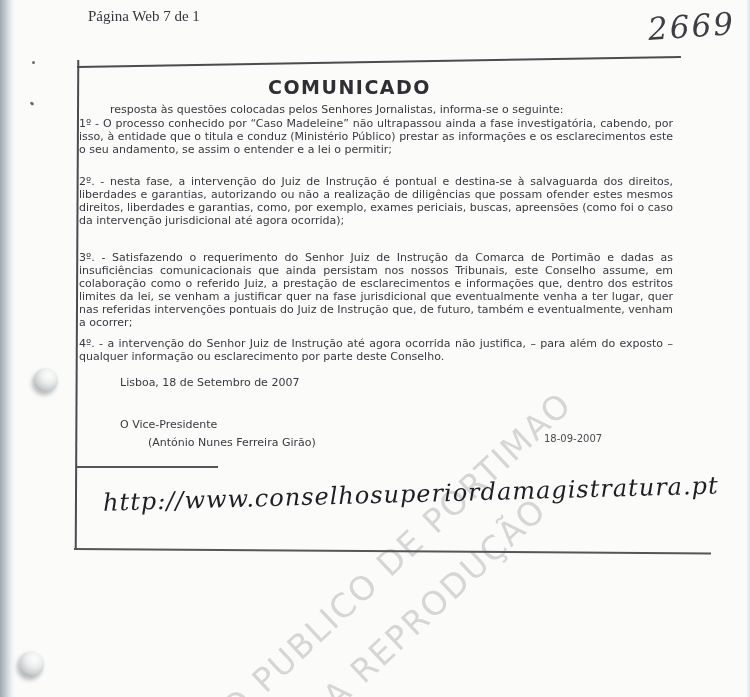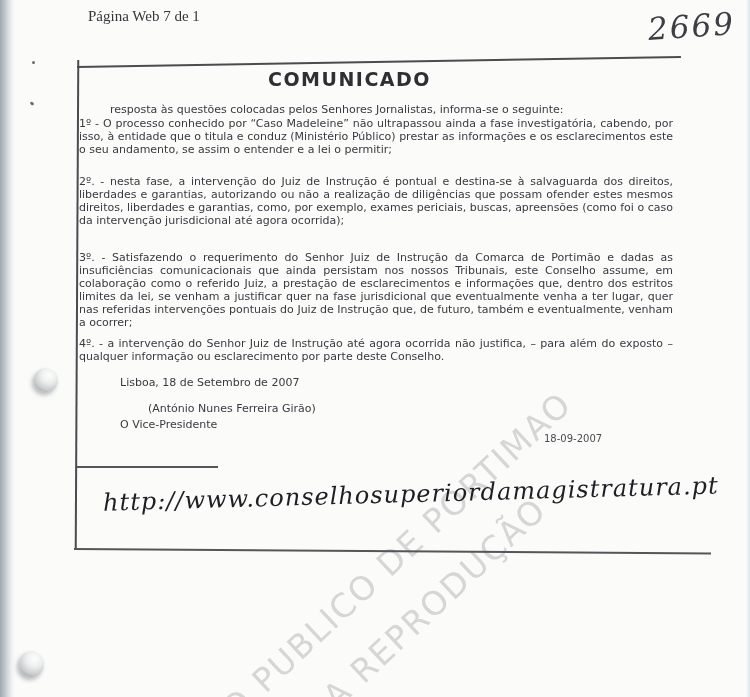--- a/index.html
+++ b/index.html
@@ -59,39 +59,39 @@
   
   .frame-line { position: absolute; background: #4b4b50; z-index: 2; }
   .frame-top { left: 77px; top: 66px; width: 604px; height: 2px; transform: rotate(-0.95deg); transform-origin: left center; }
   .frame-left { left: 76px; top: 60px; width: 2px; height: 490px; transform: rotate(0.3deg); }
   .frame-bottom { left: 74px; top: 548px; width: 637px; height: 2px; transform: rotate(0.4deg); transform-origin: left center; background: #55555a; }
   .frame-divider { left: 77px; top: 466px; width: 141px; height: 2px; background: #55555a; }
 
   
   .doc { position: absolute; left: 79px; top: 0; width: 594px; z-index: 3; color: #393941; }
   .doc-title {
-    position: absolute; left: 268px; top: 68px;
+    position: absolute; left: 268px; top: 76px;
     font-size: 19px; font-weight: bold; letter-spacing: 1.5px;
     color: #2e2e34; z-index: 3;
   }
   .para {
     position: absolute; width: 594px;
     font-size: 11px; line-height: 13px;
     text-align: justify; color: #393941;
     margin: 0;
   }
   .intro { top: 103px; left: 15px; width: 579px; text-align: left; margin-left: 16px; }
   .p1 { top: 117px; }
   .p2 { top: 175px; }
   .p3 { top: 239px; margin-top: 12px; }
   .p4 { top: 337px; }
   .single { text-align: left; margin-left: 41px; }
   .place-date { top: 376px; }
   .sig-title { top: 418px; }
-  .sig-name { top: 402px; padding-left: 28px; }
+  .sig-name { top: 436px; padding-left: 28px; }
   .date-stamp {
     position: absolute; left: 544px; top: 433px;
     font-size: 10px; color: #4a4a52; z-index: 3;
   }
 
   
   .hw-url {
     position: absolute; left: 103px; top: 480px; width: 620px;
     font-family: "DejaVu Serif", serif; font-style: italic;
     font-size: 24px; color: #1e1e24; letter-spacing: 1px;

